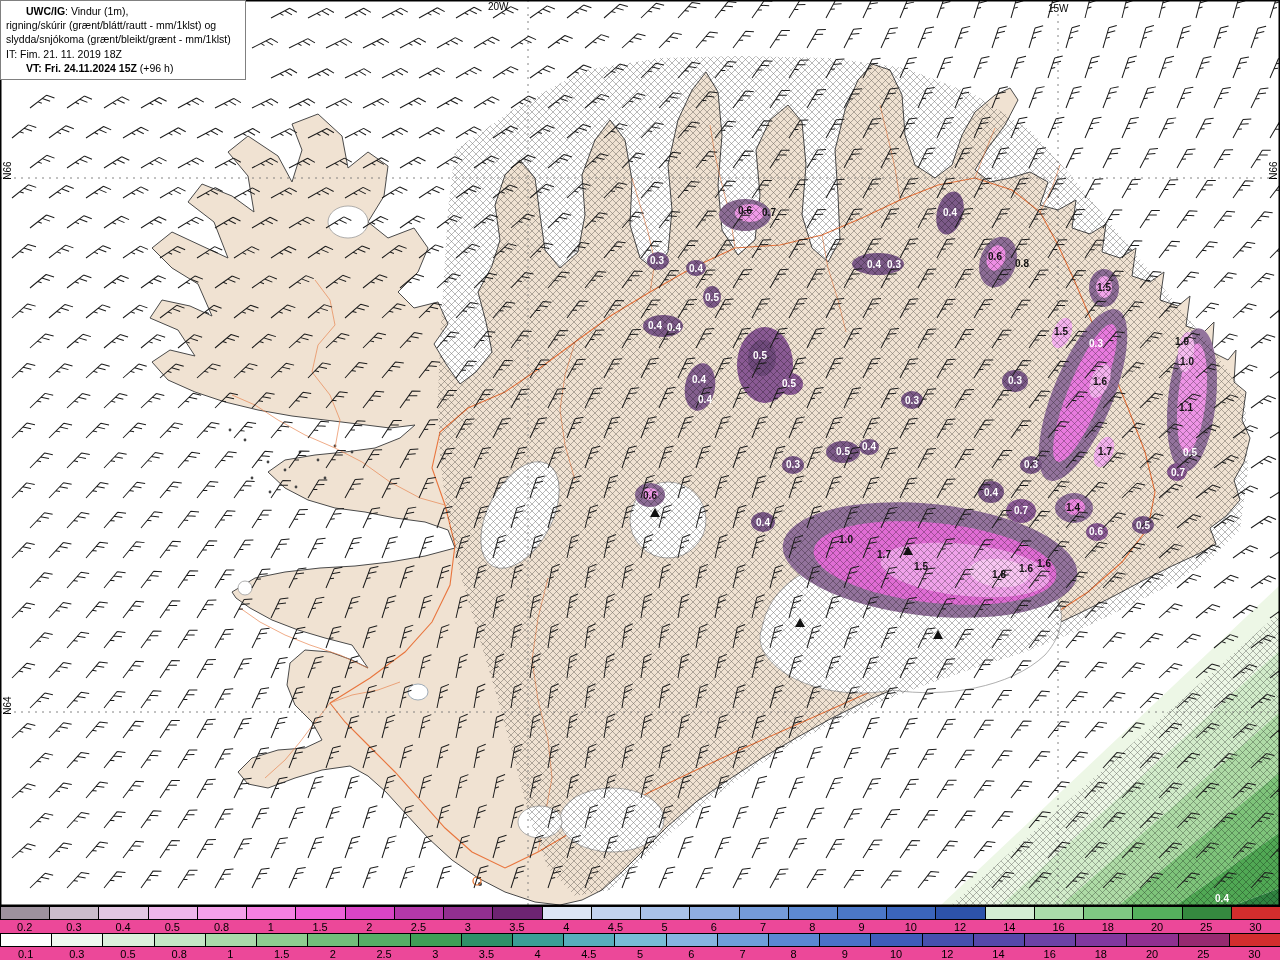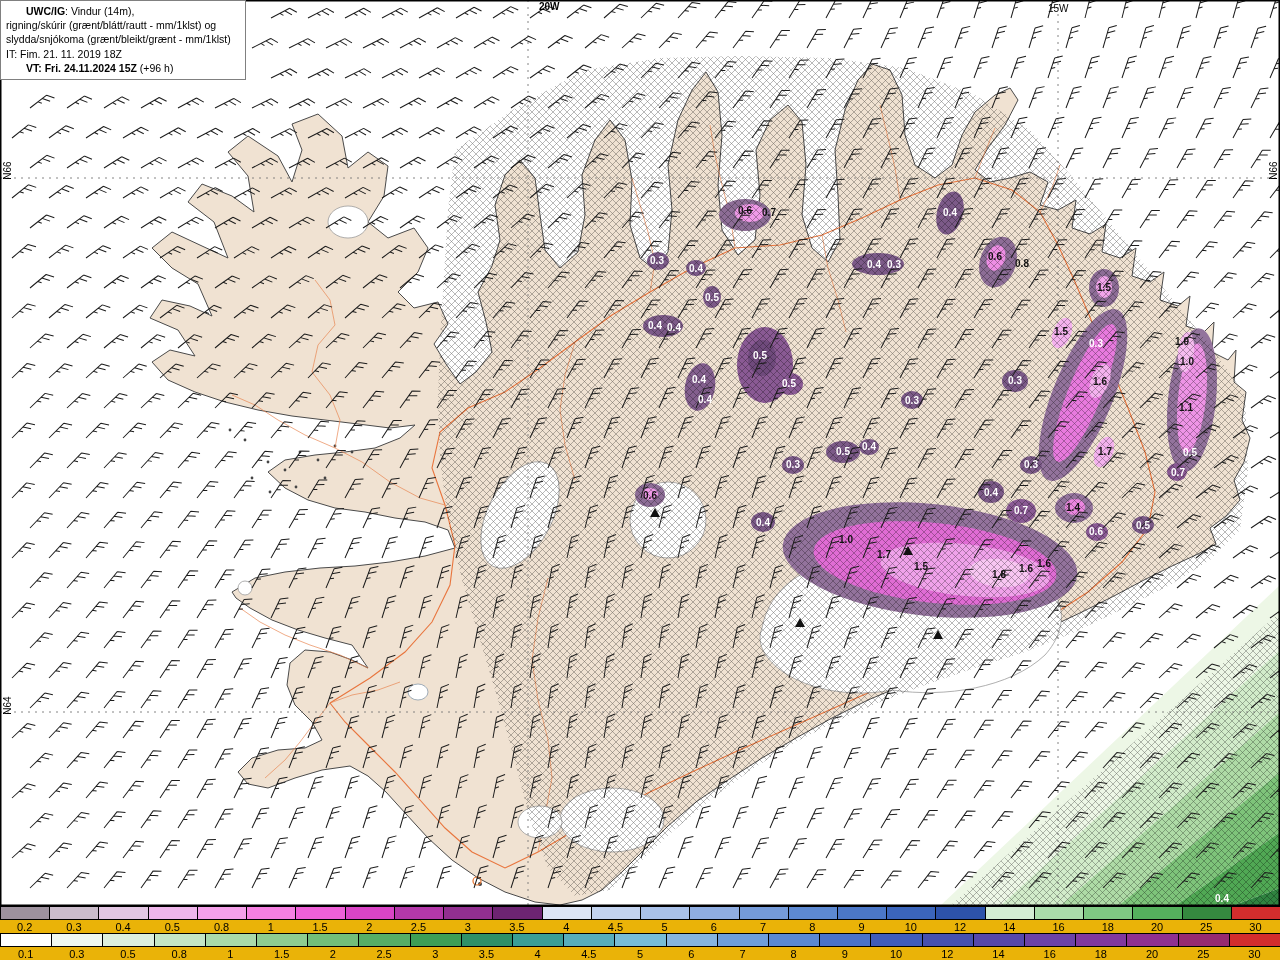--- a/index.html
+++ b/index.html
@@ -28,21 +28,21 @@
              background:#fff;border:1px solid #808080;padding:3px 5px 4px 5px;
              font-size:10.5px;line-height:1.35;color:#000;z-index:5;}
   #title-box .b{font-weight:bold;padding-left:20px;}
 
   
   .grid-label{position:absolute;font-size:10px;color:#000;z-index:4;background:transparent;}
   .grid-label.vert{width:30px;text-align:center;transform:rotate(-90deg);}
 
   
   .legend{position:absolute;left:0;top:906px;width:1280px;z-index:6;background:#fff;}
-  .legend-row{display:flex;width:100%;height:27px;background:#eab308;align-items:center;}
+  .legend-row{display:flex;width:100%;height:27px;background:#ec4899;align-items:center;}
   .cell{flex:1 1 0;min-width:0;display:flex;flex-direction:column;}
   .swatch{height:12px;border:1px solid #000;margin-right:-1px;}
   .clabel{font-size:11px;line-height:14px;text-align:center;color:#000;
           white-space:nowrap;overflow:hidden;}
 </style>
 </head>
 <body>
 
 <div class="stage">
 
@@ -1268,28 +1268,28 @@
         <text x="999" y="578" class="val b">1.8</text>
         <text x="1026" y="572" class="val b">1.6</text>
         <text x="1044" y="567" class="val b">1.6</text>
         <text x="1222" y="902" class="val w">0.4</text>
       </g>
 
     <rect class="frame" x="0.75" y="0.75" width="1278.5" height="904.5"></rect>
   </svg>
 
   <div id="title-box">
-    <div><span class="b">UWC/IG</span><span>: Vindur (14m),</span></div>
+    <div><span class="b">UWC/IG</span><span>: Vindur (1m),</span></div>
     <div>rigning/skúrir (grænt/blátt/rautt - mm/1klst) og</div>
     <div>slydda/snjókoma (grænt/bleikt/grænt - mm/1klst)</div>
     <div>IT: Fim. 21. 11. 2019 18Z</div>
     <div><span class="b">VT: Fri. 24.11.2024 15Z</span><span> (+96 h)</span></div>
   </div>
 
-  <div class="grid-label" style="left:539px;top:1px;font-weight:bold;">20W</div>
+  <div class="grid-label" style="left:488px;top:1px;">20W</div>
   <div class="grid-label" style="left:1048px;top:3px;">15W</div>
   <div class="grid-label vert" style="left:-8px;top:165px;">N66</div>
   <div class="grid-label vert" style="left:1258px;top:165px;">N66</div>
   <div class="grid-label vert" style="left:-8px;top:700px;">N64</div>
 
   <div class="legend">
     <div class="legend-row" id="snow-row">
         <div class="cell">
           <div class="swatch" style="background: rgb(158, 146, 158);"></div>
           <div class="clabel">0.2</div>

